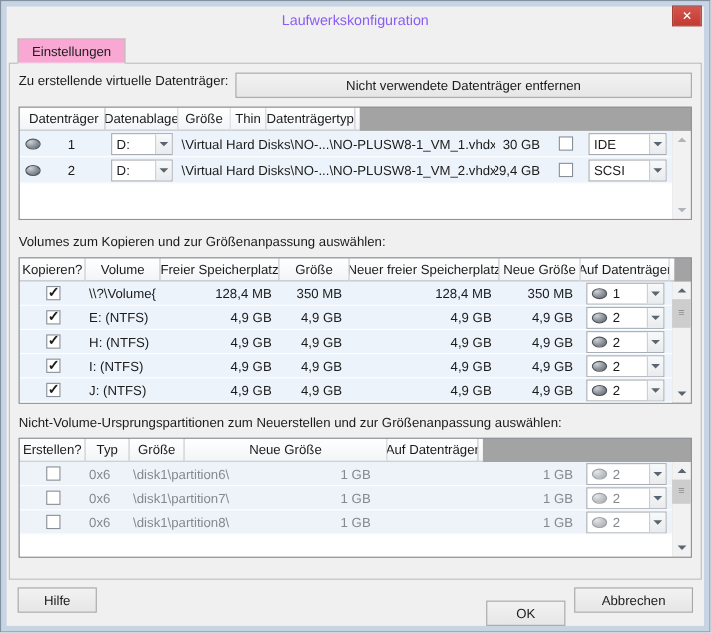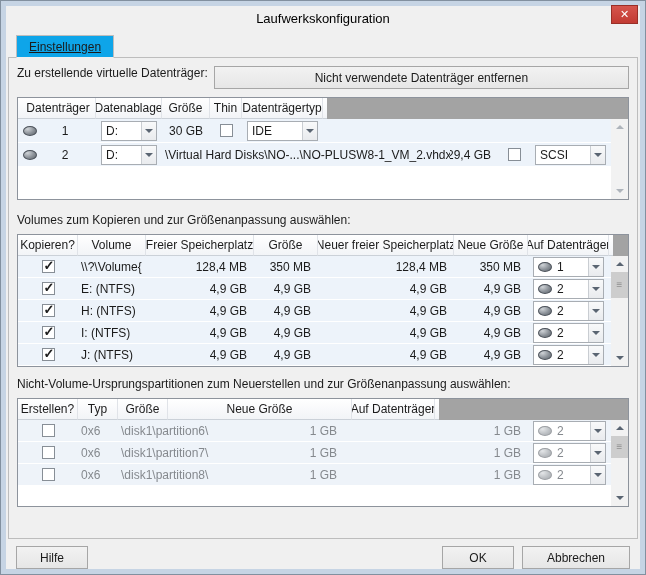--- a/index.html
+++ b/index.html
@@ -1,25 +1,25 @@
 <!DOCTYPE html>
 <html><head>
 <meta charset="utf-8">
 <style>
   * { box-sizing: border-box; margin: 0; padding: 0; }
   body { font-family: "Liberation Sans", sans-serif; font-size: 12px; color: #1b1b1b; background: #ffffff; }
 
   .win { position: relative; width: 646px; height: 575px; background: #c6d4e4; border: 1px solid #82909f; padding: 5px; display: flex; flex-direction: column; }
   .inner { flex: 1; background: #f0f0f0; display: flex; flex-direction: column; overflow: hidden; }
 
-  .titlebar { height: 25px; display: flex; align-items: center; justify-content: center; font-size: 13px; color: #000000; }
+  .titlebar { height: 25px; display: flex; align-items: center; justify-content: center; font-size: 13px; color: #8b5cf6; }
   .close { position: absolute; top: 4px; right: 7px; width: 27px; height: 19px; background: linear-gradient(#d6554c, #c23b33); border: 1px solid #992f27; color: #fff; font-size: 11px; display: flex; align-items: center; justify-content: center; cursor: default; }
 
   .tabstrip { display: flex; padding-left: 10px; margin-top: 4px; position: relative; z-index: 2; }
-  .tab { height: 23px; padding: 4px 12px 0; background: #0ea5e9; border: 1px solid #bdbdbd; border-bottom: 1px solid #f0f0f0; margin-bottom: -1px; text-decoration: underline; }
+  .tab { height: 23px; padding: 4px 12px 0; background: #f9a8d4; border: 1px solid #bdbdbd; border-bottom: 1px solid #f0f0f0; margin-bottom: -1px; }
 
   .panel { flex: 1; margin: 0 2px; border: 1px solid #bdbdbd; background: #f0f0f0; padding: 8px; overflow: hidden; }
 
   .toprow { display: flex; gap: 6px; height: 24px; }
   .lbl { white-space: nowrap; }
   .sect-lbl { margin: 13px 0 4px; }
   .sect-lbl2 { margin: 10px 0 4px; }
 
   .btn { font-family: inherit; font-size: 12px; height: 23px; background: linear-gradient(#f2f2f2, #e6e6e6); border: 1px solid #a6a6a6; padding: 0 10px; color: #1b1b1b; }
   .btn.add { min-width: 92px; border-color: #46637f; outline: 1px dotted #707070; outline-offset: -4px; }
@@ -77,21 +77,21 @@
   .disk { width: 14px; height: 10px; flex: none; border-radius: 50%; background: radial-gradient(ellipse at 30% 25%, #cfd3d7 0%, #8a9097 55%, #5c636a 100%); border: 1px solid #4c525a; }
 
   
   .cb { width: 13px; height: 13px; background: #fff; border: 1px solid #878e96; position: relative; flex: none; }
   .cb.checked::after { content: "✓"; position: absolute; left: 1px; top: -3px; font-size: 13px; font-weight: 700; color: #1c1c1c; }
 
   
   .footer { display: flex; align-items: flex-start; padding: 7px 10px 0; gap: 8px; }
   .footer .sp { flex: 1; }
   .btn.help { width: 72px; }
-  .btn.ok { width: 72px; }
+  .btn.ok { width: 72px; margin-top: 12px; }
   .btn.cancel { width: 108px; }
 </style>
 </head>
 <body>
 
 <div class="win">
   <span class="close">✕</span>
   <div class="inner">
     <div class="titlebar">
       <span>Laufwerkskonfiguration</span>
@@ -125,20 +125,23 @@
                   <span class="num">1</span>
                 </div>
               <div class="c c-storage">
                 <span class="combo">
                     <span class="txt">D:</span>
                     <span class="btnp">
                       <i class="tri down"></i>
                     </span>
                   </span>
               </div>
+              <div class="c c-file">
+                  <span>\Virtual Hard Disks\NO-...\NO-PLUSW8-1_VM_1.vhdx</span>
+                </div>
               <div class="c r c-size">30 GB</div>
               <div class="c ctr c-thin">
                   <span class="cb"></span>
                 </div>
               <div class="c c-type">
                 <span class="combo">
                     <span class="txt">IDE</span>
                     <span class="btnp">
                       <i class="tri down"></i>
                     </span>

